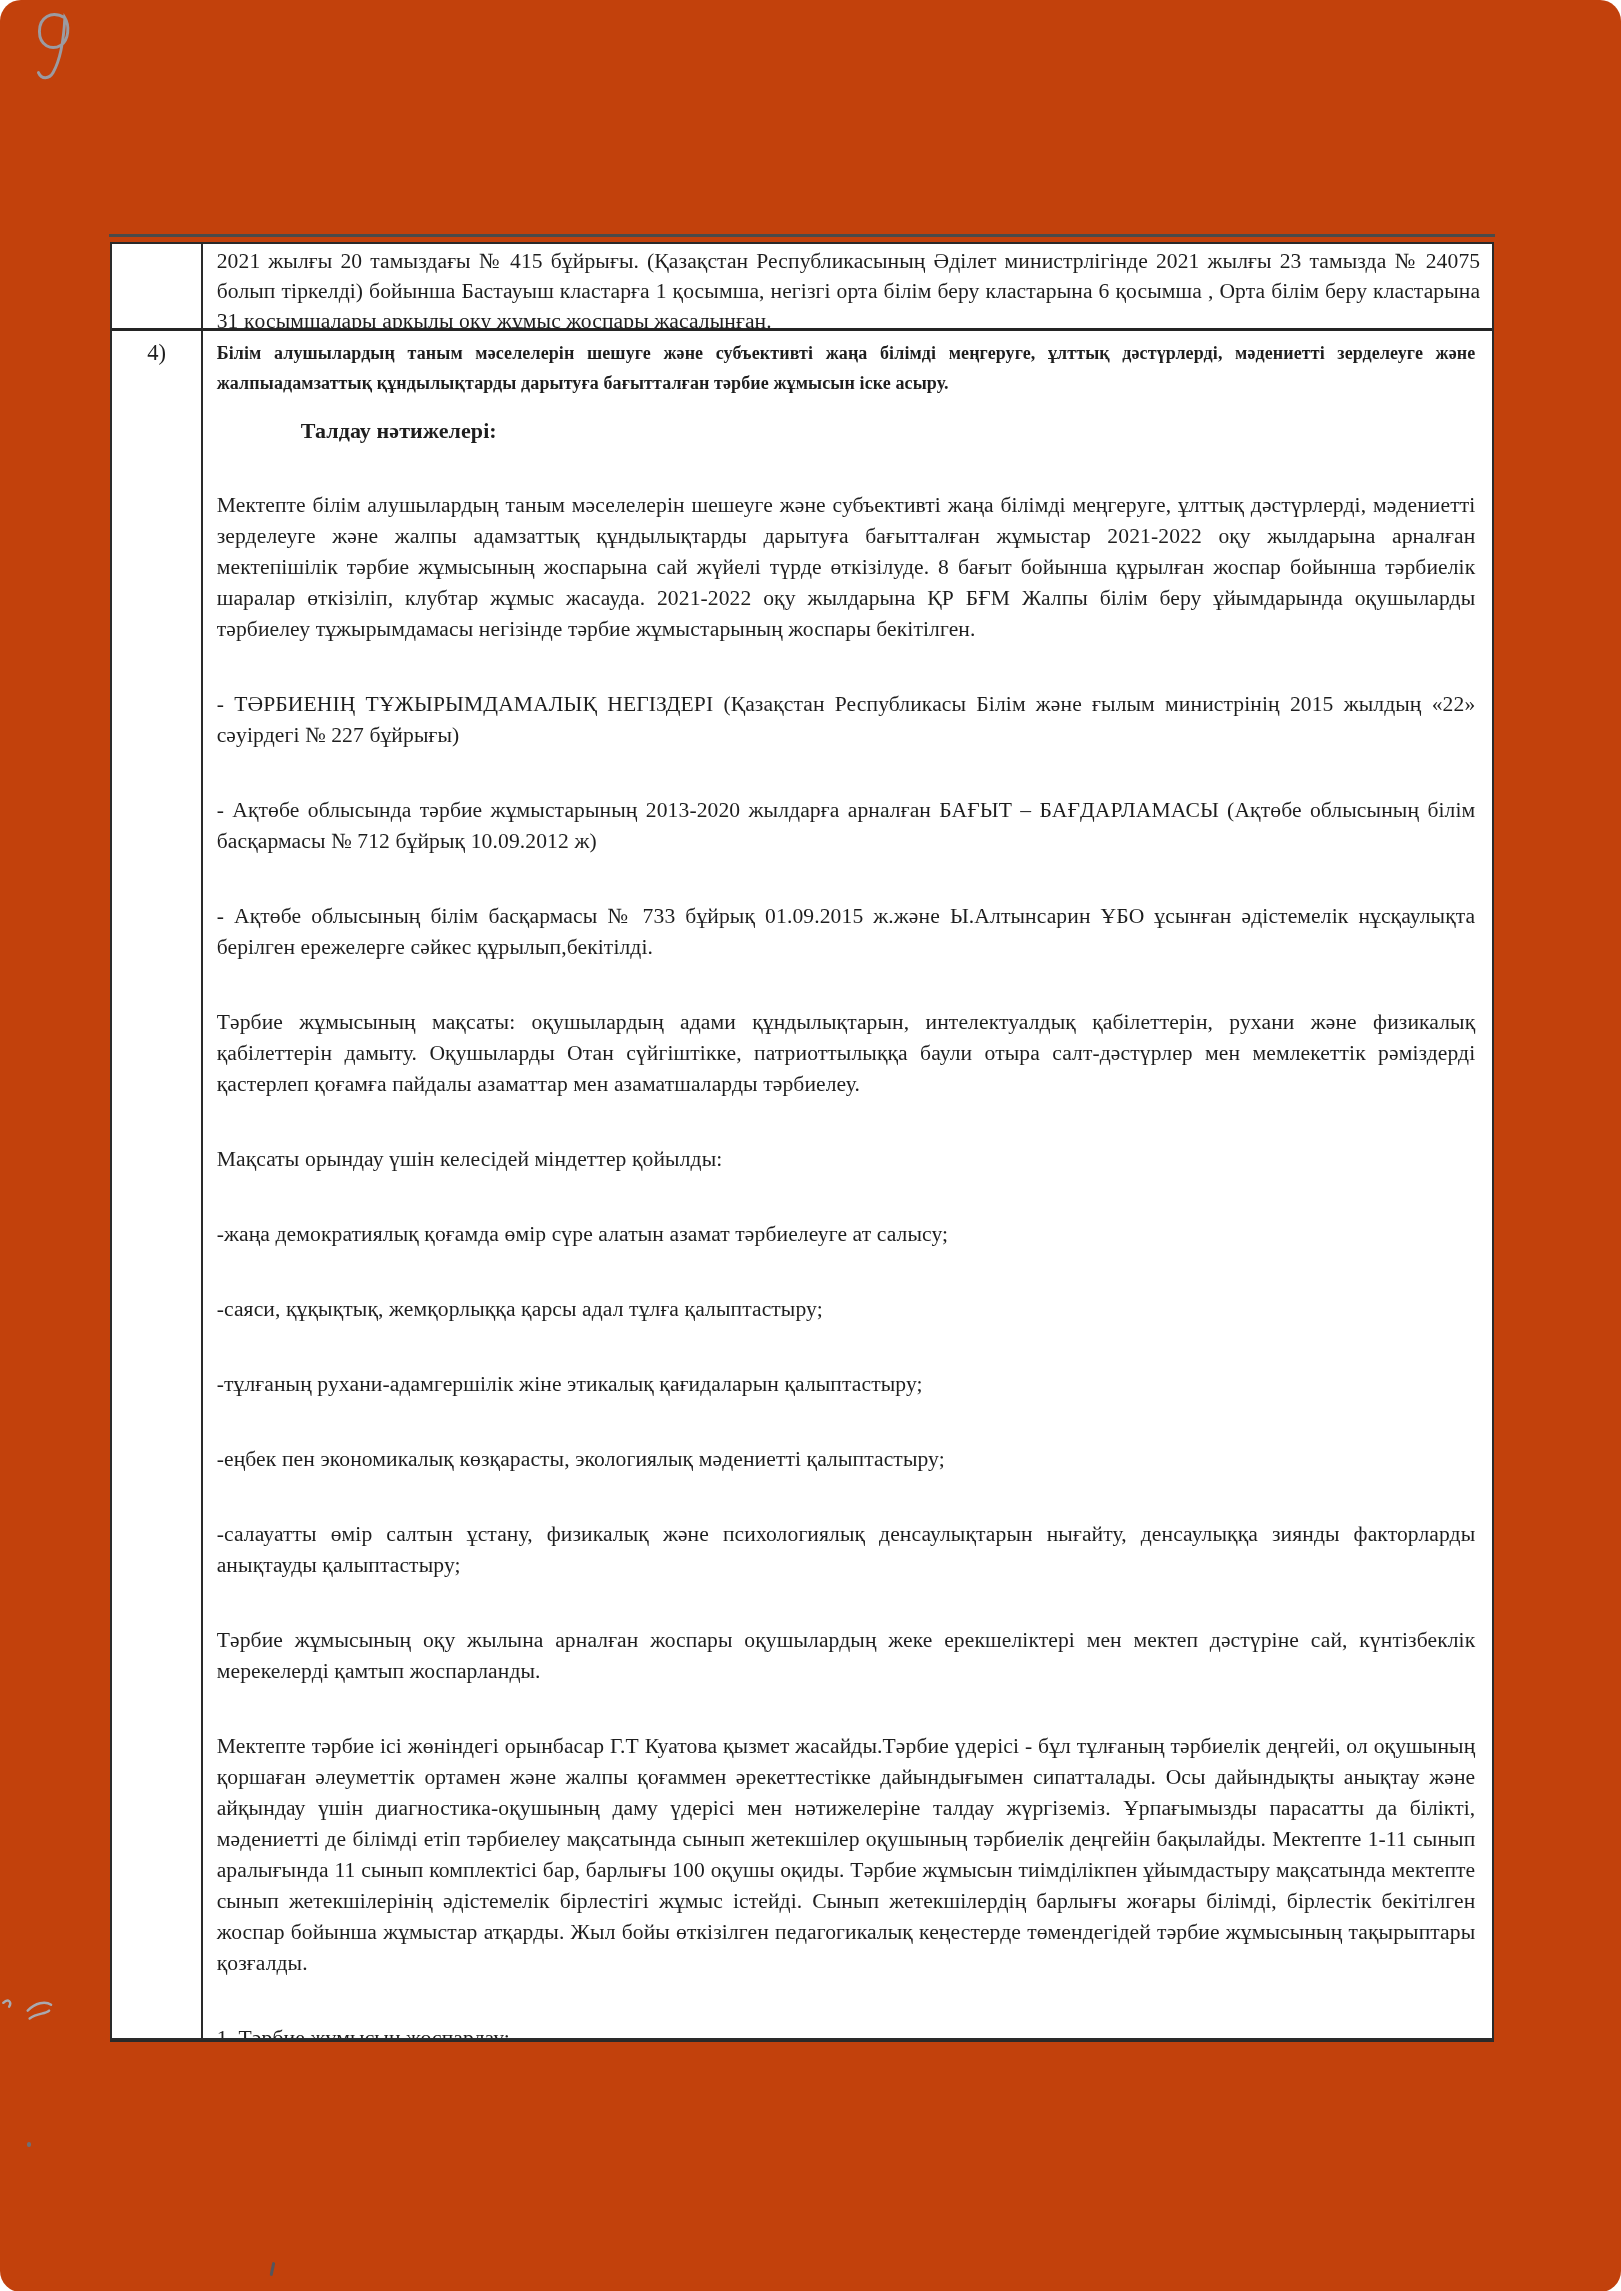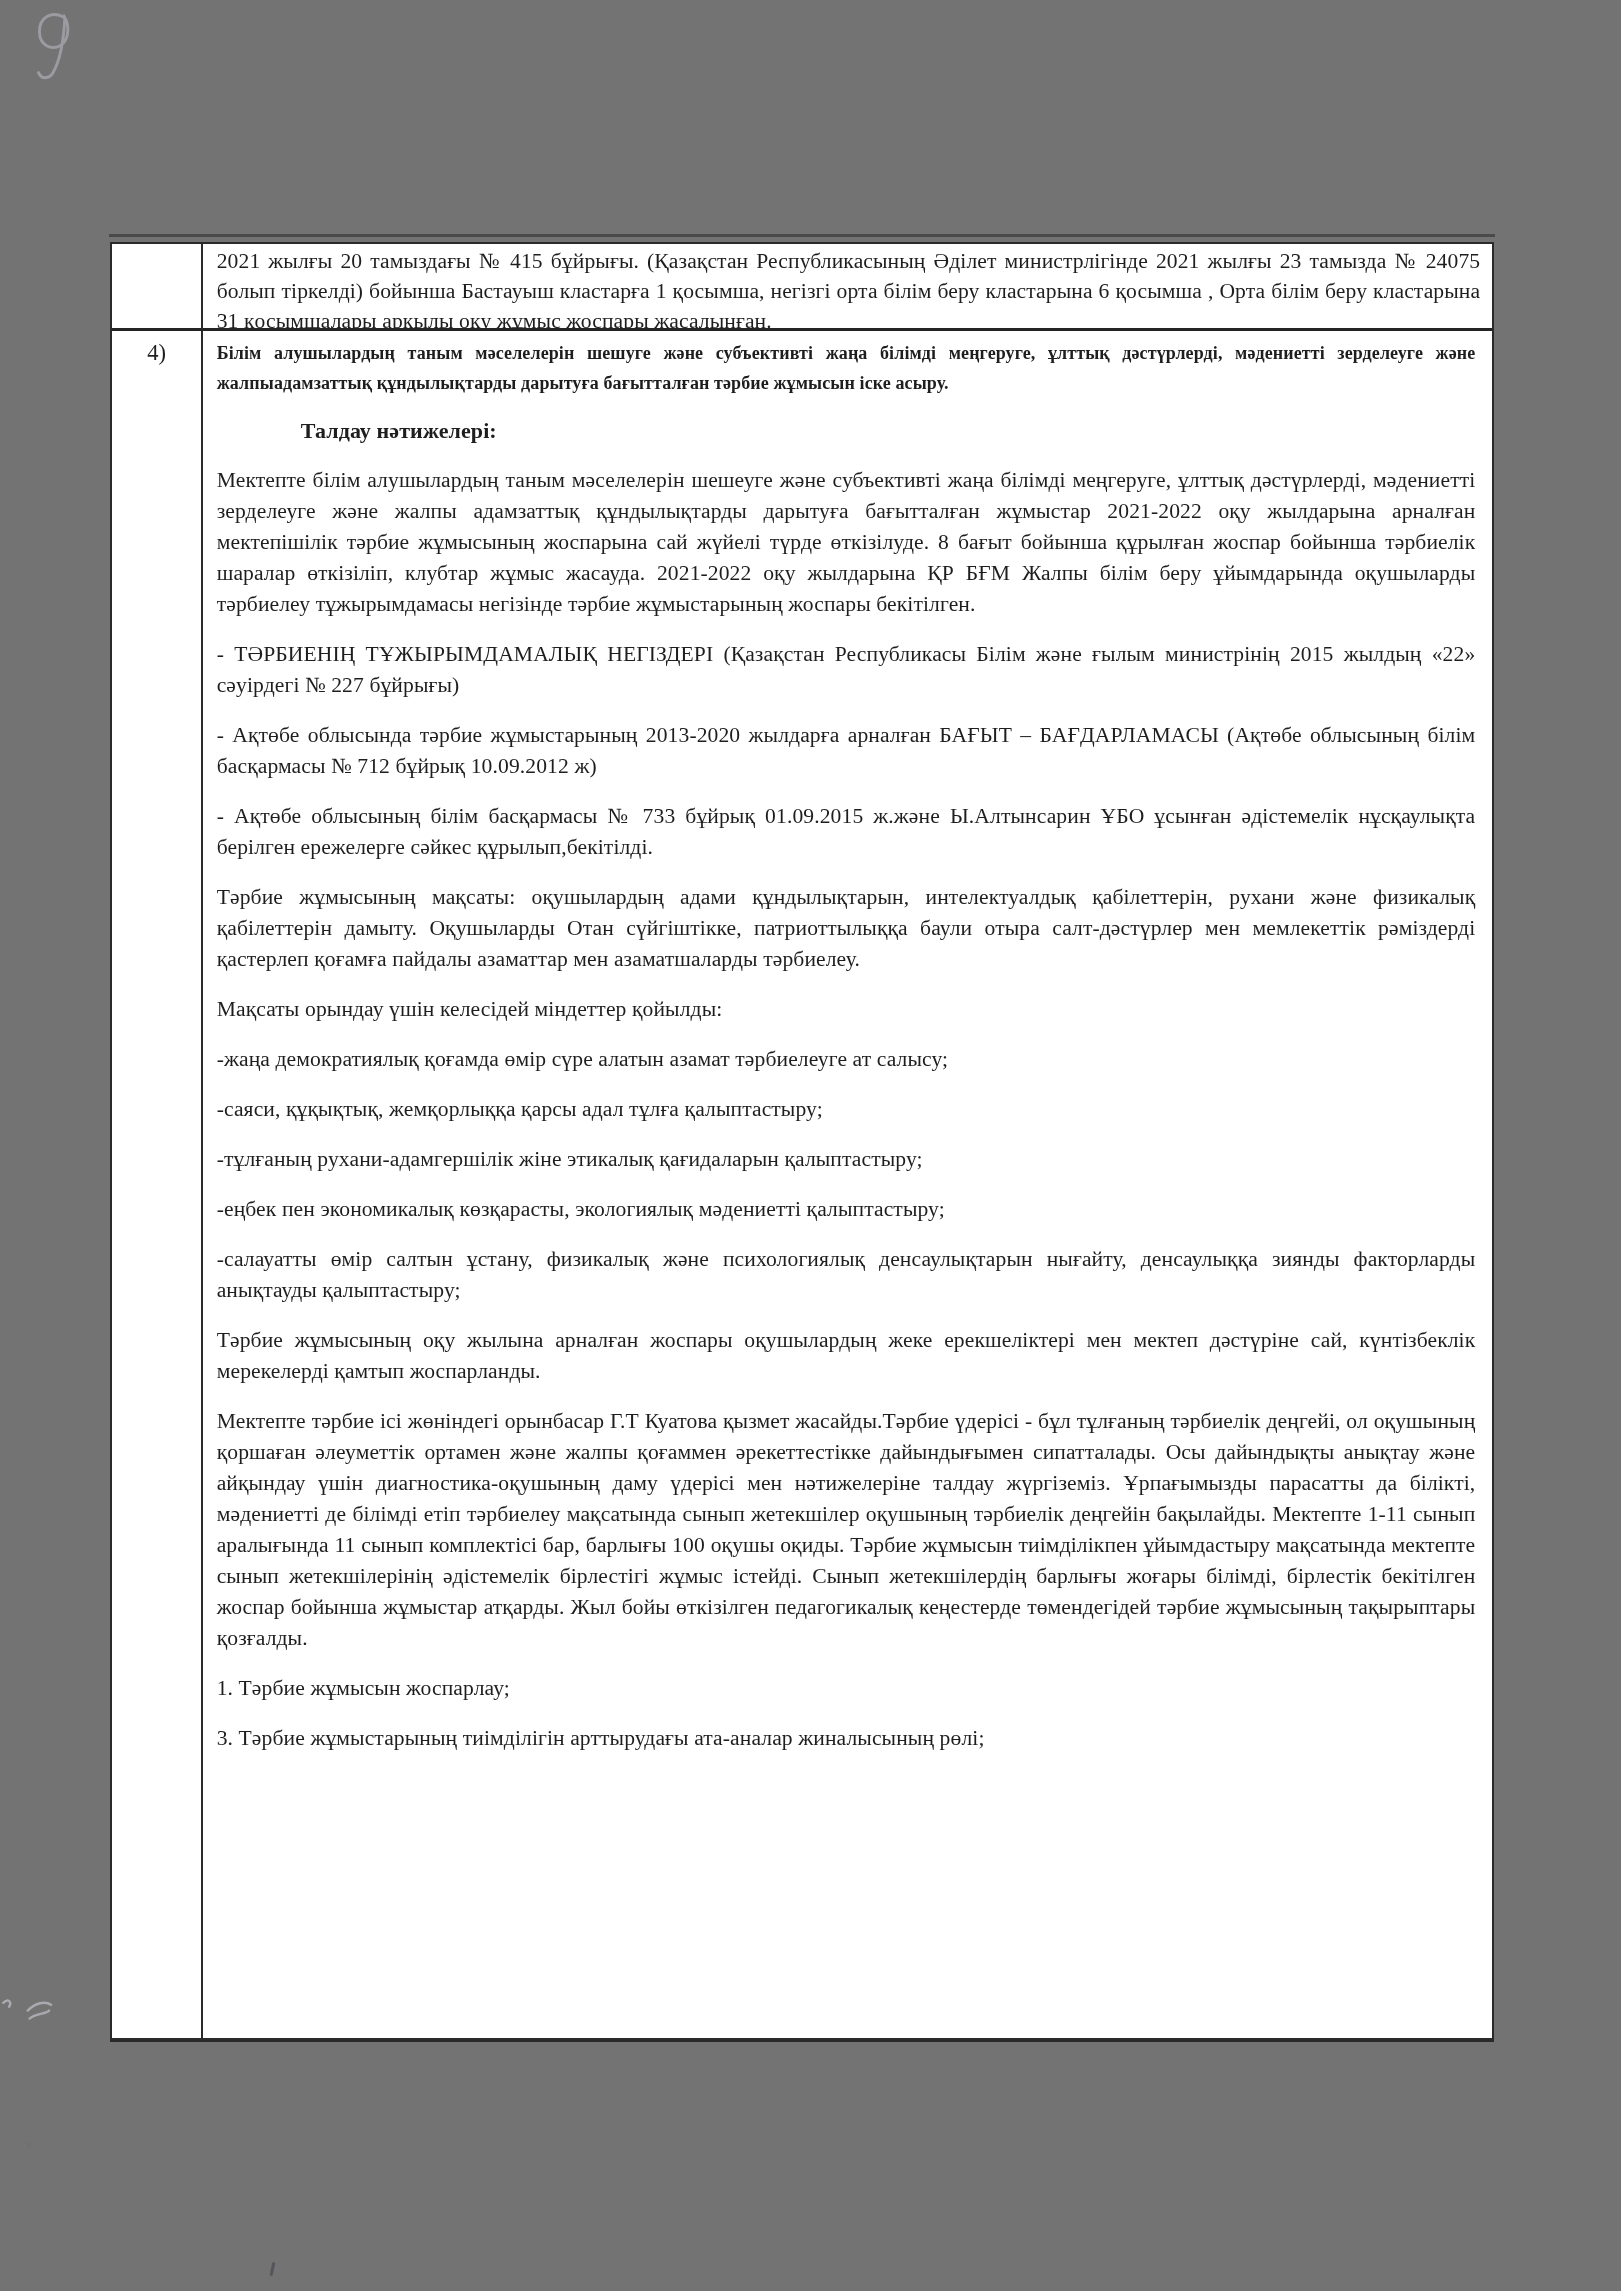--- a/index.html
+++ b/index.html
@@ -4,21 +4,21 @@
 <style>
   html, body { margin: 0; padding: 0; }
   body {
     width: 1621px; height: 2292px;
     background: #ffffff;
     font-family: "Liberation Serif", serif;
     color: #1e1e1e;
     position: relative;
     overflow: hidden;
   }
-  .page { position: absolute; inset: 0; background: #737373; }
+  .page { position: absolute; inset: 0; background: #c2410c; border-radius: 21px; }
 
   
   .hand-mark { position: absolute; left: 13.7px; top: 3.9px; width: 88px; height: 98px; }
 
   
   .doc-table {
     position: absolute;
     left: 110px; top: 242px;
     width: 1384px; height: 1800px;
     box-sizing: border-box;
@@ -68,21 +68,21 @@
     font-size: 18px;
   }
   .cell-body .subheading {
     font-weight: bold;
     line-height: 30px;
     text-indent: 84px;
     margin-top: 18px;
     font-size: 22px;
   }
   .cell-body p {
-    margin: 19px 0 0 0;
+    margin: 44px 0 0 0;
     text-align: justify;
   }
 
   
   .speck { position: absolute; background: #9b9ba2; border-radius: 2px; }
   .scribble { position: absolute; }
 </style>
 </head>
 <body>
 

